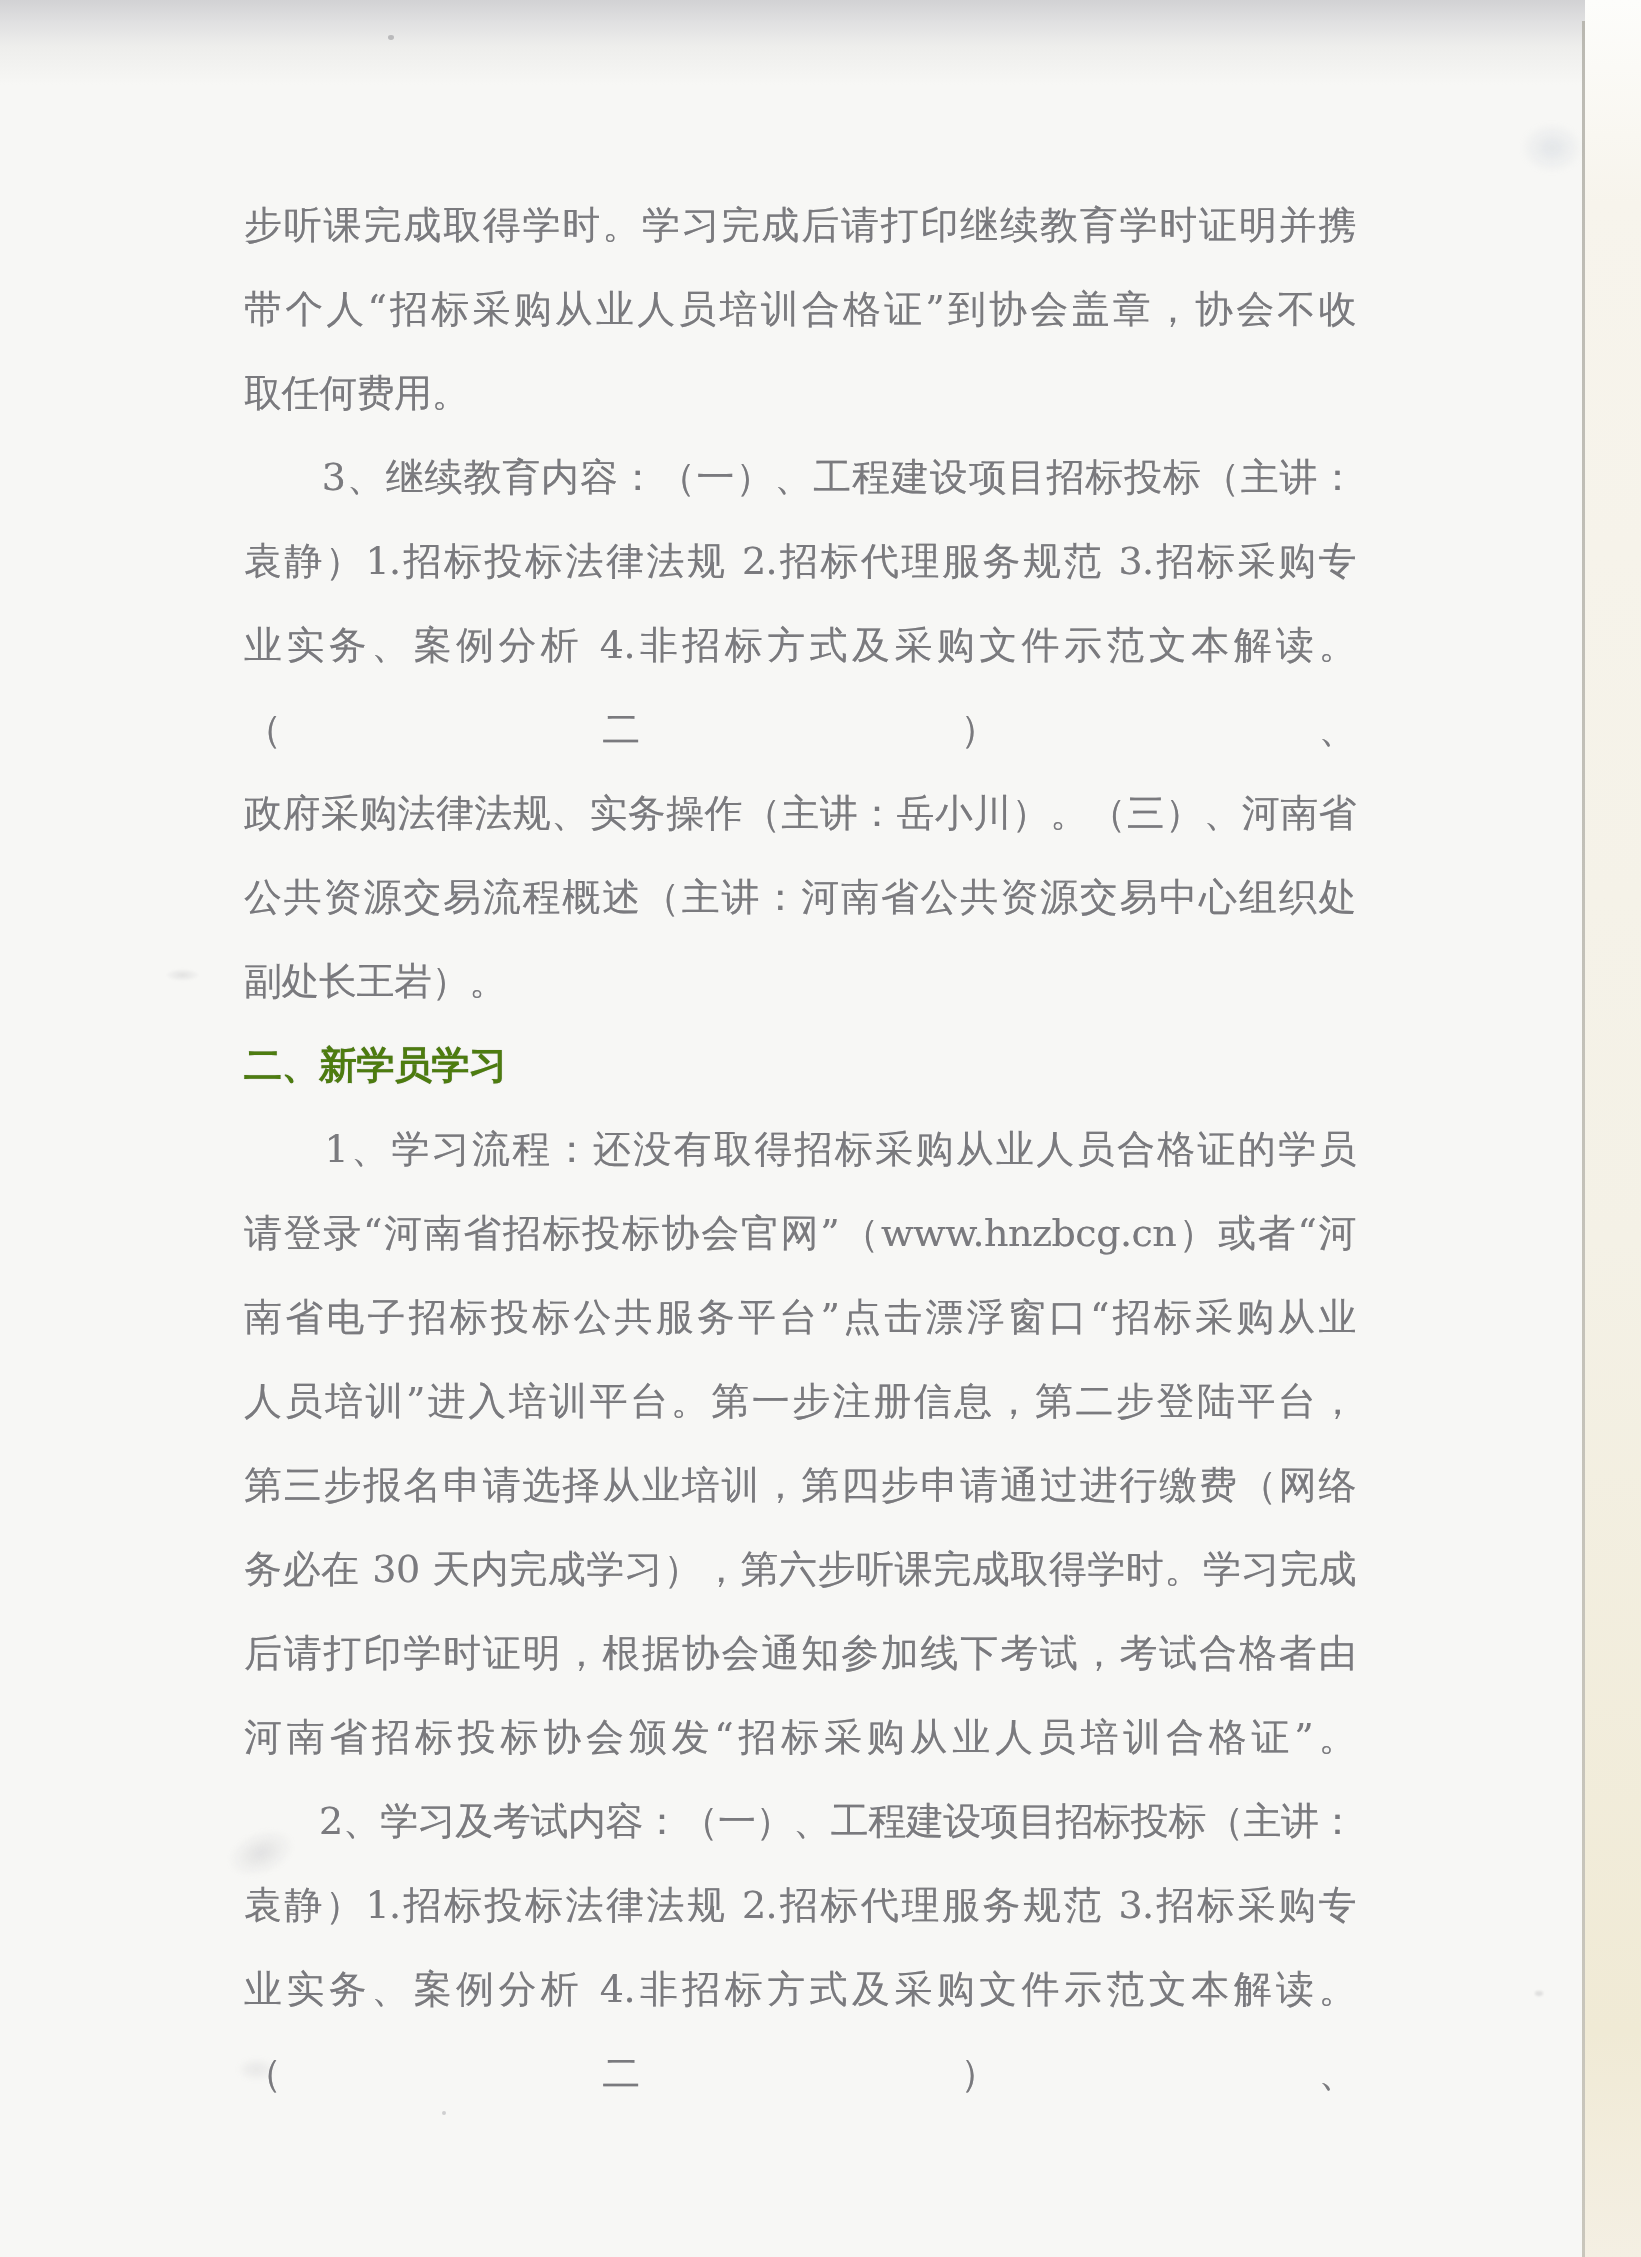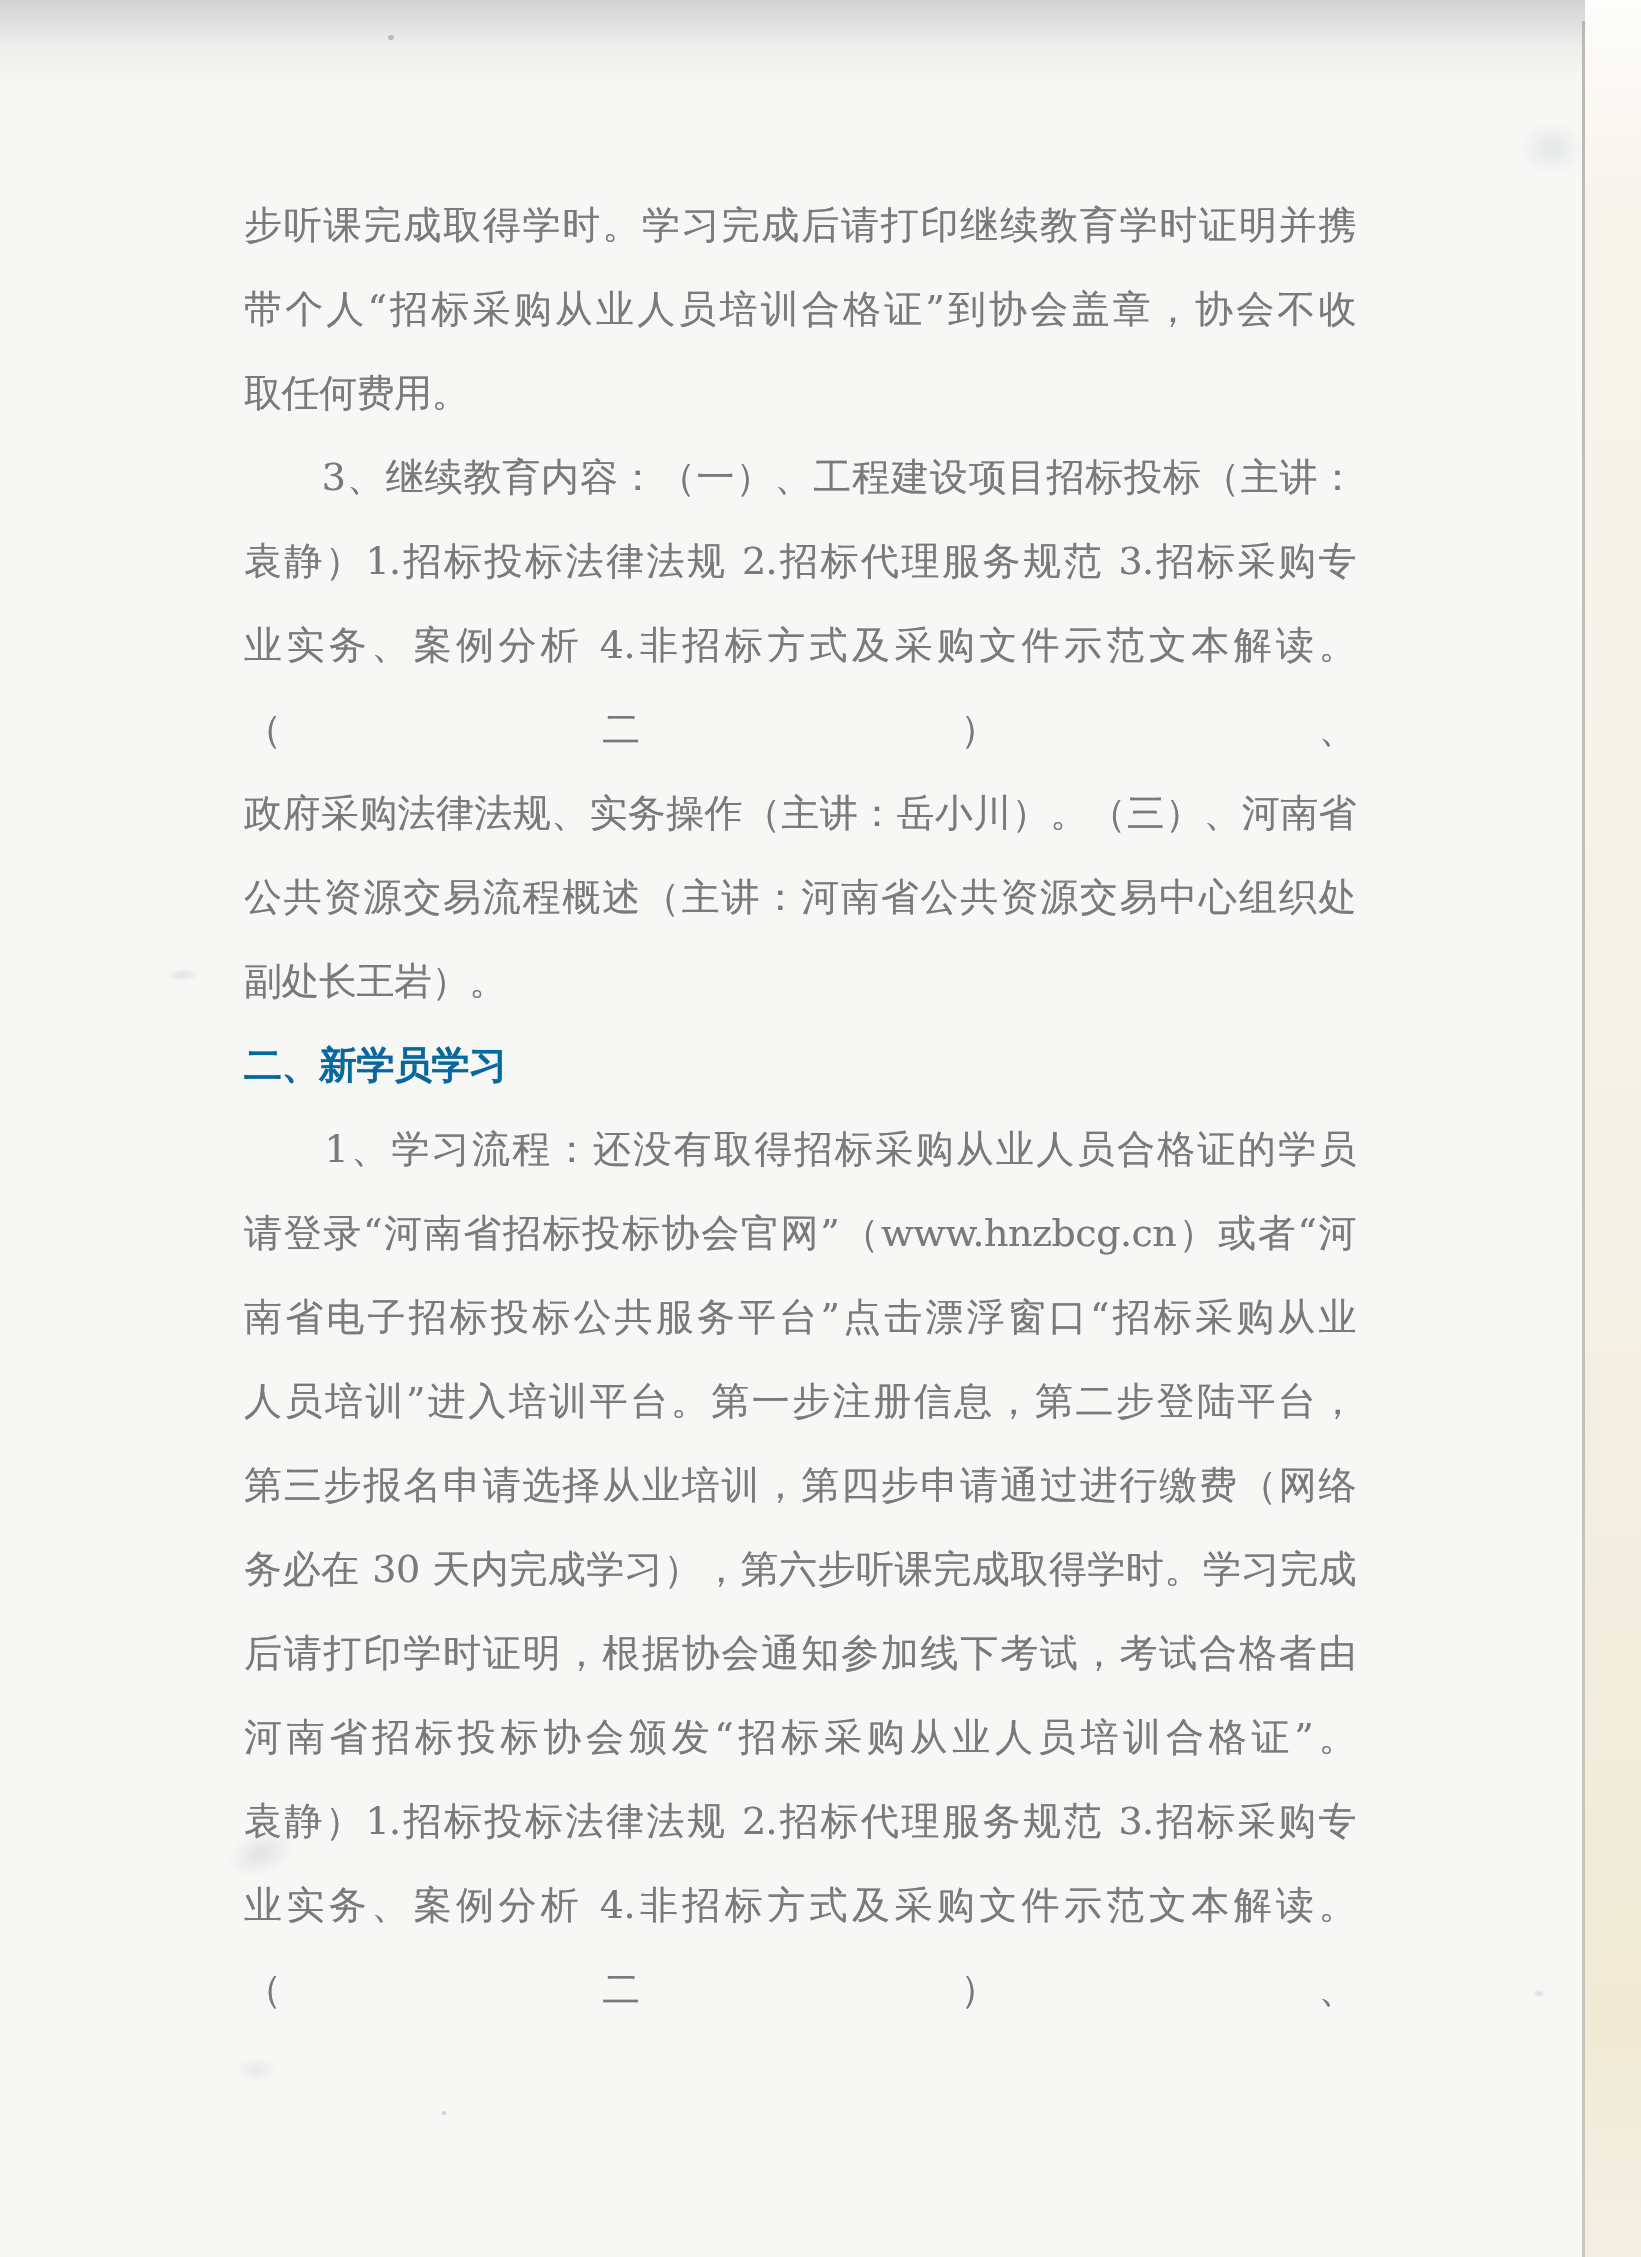--- a/index.html
+++ b/index.html
@@ -32,21 +32,21 @@
     font-size:38px;
     line-height:84px;
     letter-spacing:-0.5px;
     color:#7a7a7e;
     text-align:justify;
     text-align-last:left;
     text-shadow:0 0 0.6px rgba(122,122,126,.55);
     white-space:normal;
   }
   .line.just{text-align-last:justify;}
-  .line.heading{font-weight:700;color:#0369a1;text-shadow:0 0 0.8px rgba(95,95,99,.6);}
+  .line.heading{font-weight:700;color:#4d7c0f;text-shadow:0 0 0.8px rgba(95,95,99,.6);}
   
   .smudge{position:absolute;border-radius:50%;pointer-events:none;}
   .sm1{left:1520px;top:122px;width:64px;height:52px;
        background:radial-gradient(ellipse at center,rgba(176,186,202,.28),rgba(176,186,202,0) 70%);filter:blur(1.9px);}
   .sm2{left:226px;top:1831px;width:70px;height:44px;
        background:radial-gradient(ellipse at center,rgba(140,140,148,.20),rgba(140,140,148,0) 70%);
        filter:blur(1.9px);transform:rotate(-22deg);}
   .sm3{left:236px;top:2057px;width:41px;height:25px;
        background:radial-gradient(ellipse at center,rgba(150,150,156,.16),rgba(150,150,156,0) 70%);filter:blur(1.9px);}
   .sm4{left:166px;top:969px;width:33px;height:11.6px;
@@ -75,20 +75,21 @@
       <div class="line">副处长王岩）。</div>
       <div class="line heading">二、新学员学习</div>
       <div class="line just">　　1、学习流程：还没有取得招标采购从业人员合格证的学员</div>
       <div class="line just">请登录“河南省招标投标协会官网”（www.hnzbcg.cn）或者“河</div>
       <div class="line just">南省电子招标投标公共服务平台”点击漂浮窗口“招标采购从业</div>
       <div class="line just">人员培训”进入培训平台。第一步注册信息，第二步登陆平台，</div>
       <div class="line just">第三步报名申请选择从业培训，第四步申请通过进行缴费（网络</div>
       <div class="line just">务必在 30 天内完成学习），第六步听课完成取得学时。学习完成</div>
       <div class="line just">后请打印学时证明，根据协会通知参加线下考试，考试合格者由</div>
       <div class="line just">河南省招标投标协会颁发“招标采购从业人员培训合格证”。</div>
+      <div class="line just">　　2、学习及考试内容：（一）、工程建设项目招标投标（主讲：</div>
       <div class="line just">袁静）1.招标投标法律法规 2.招标代理服务规范 3.招标采购专</div>
       <div class="line just">业实务、案例分析 4.非招标方式及采购文件示范文本解读。（二）、</div>
     </div>
 
   <div class="smudge sm1"></div>
   <div class="smudge sm2"></div>
   <div class="smudge sm3"></div>
   <div class="smudge sm4"></div>
   <div class="smudge dot1"></div>
   <div class="smudge dot2"></div>

